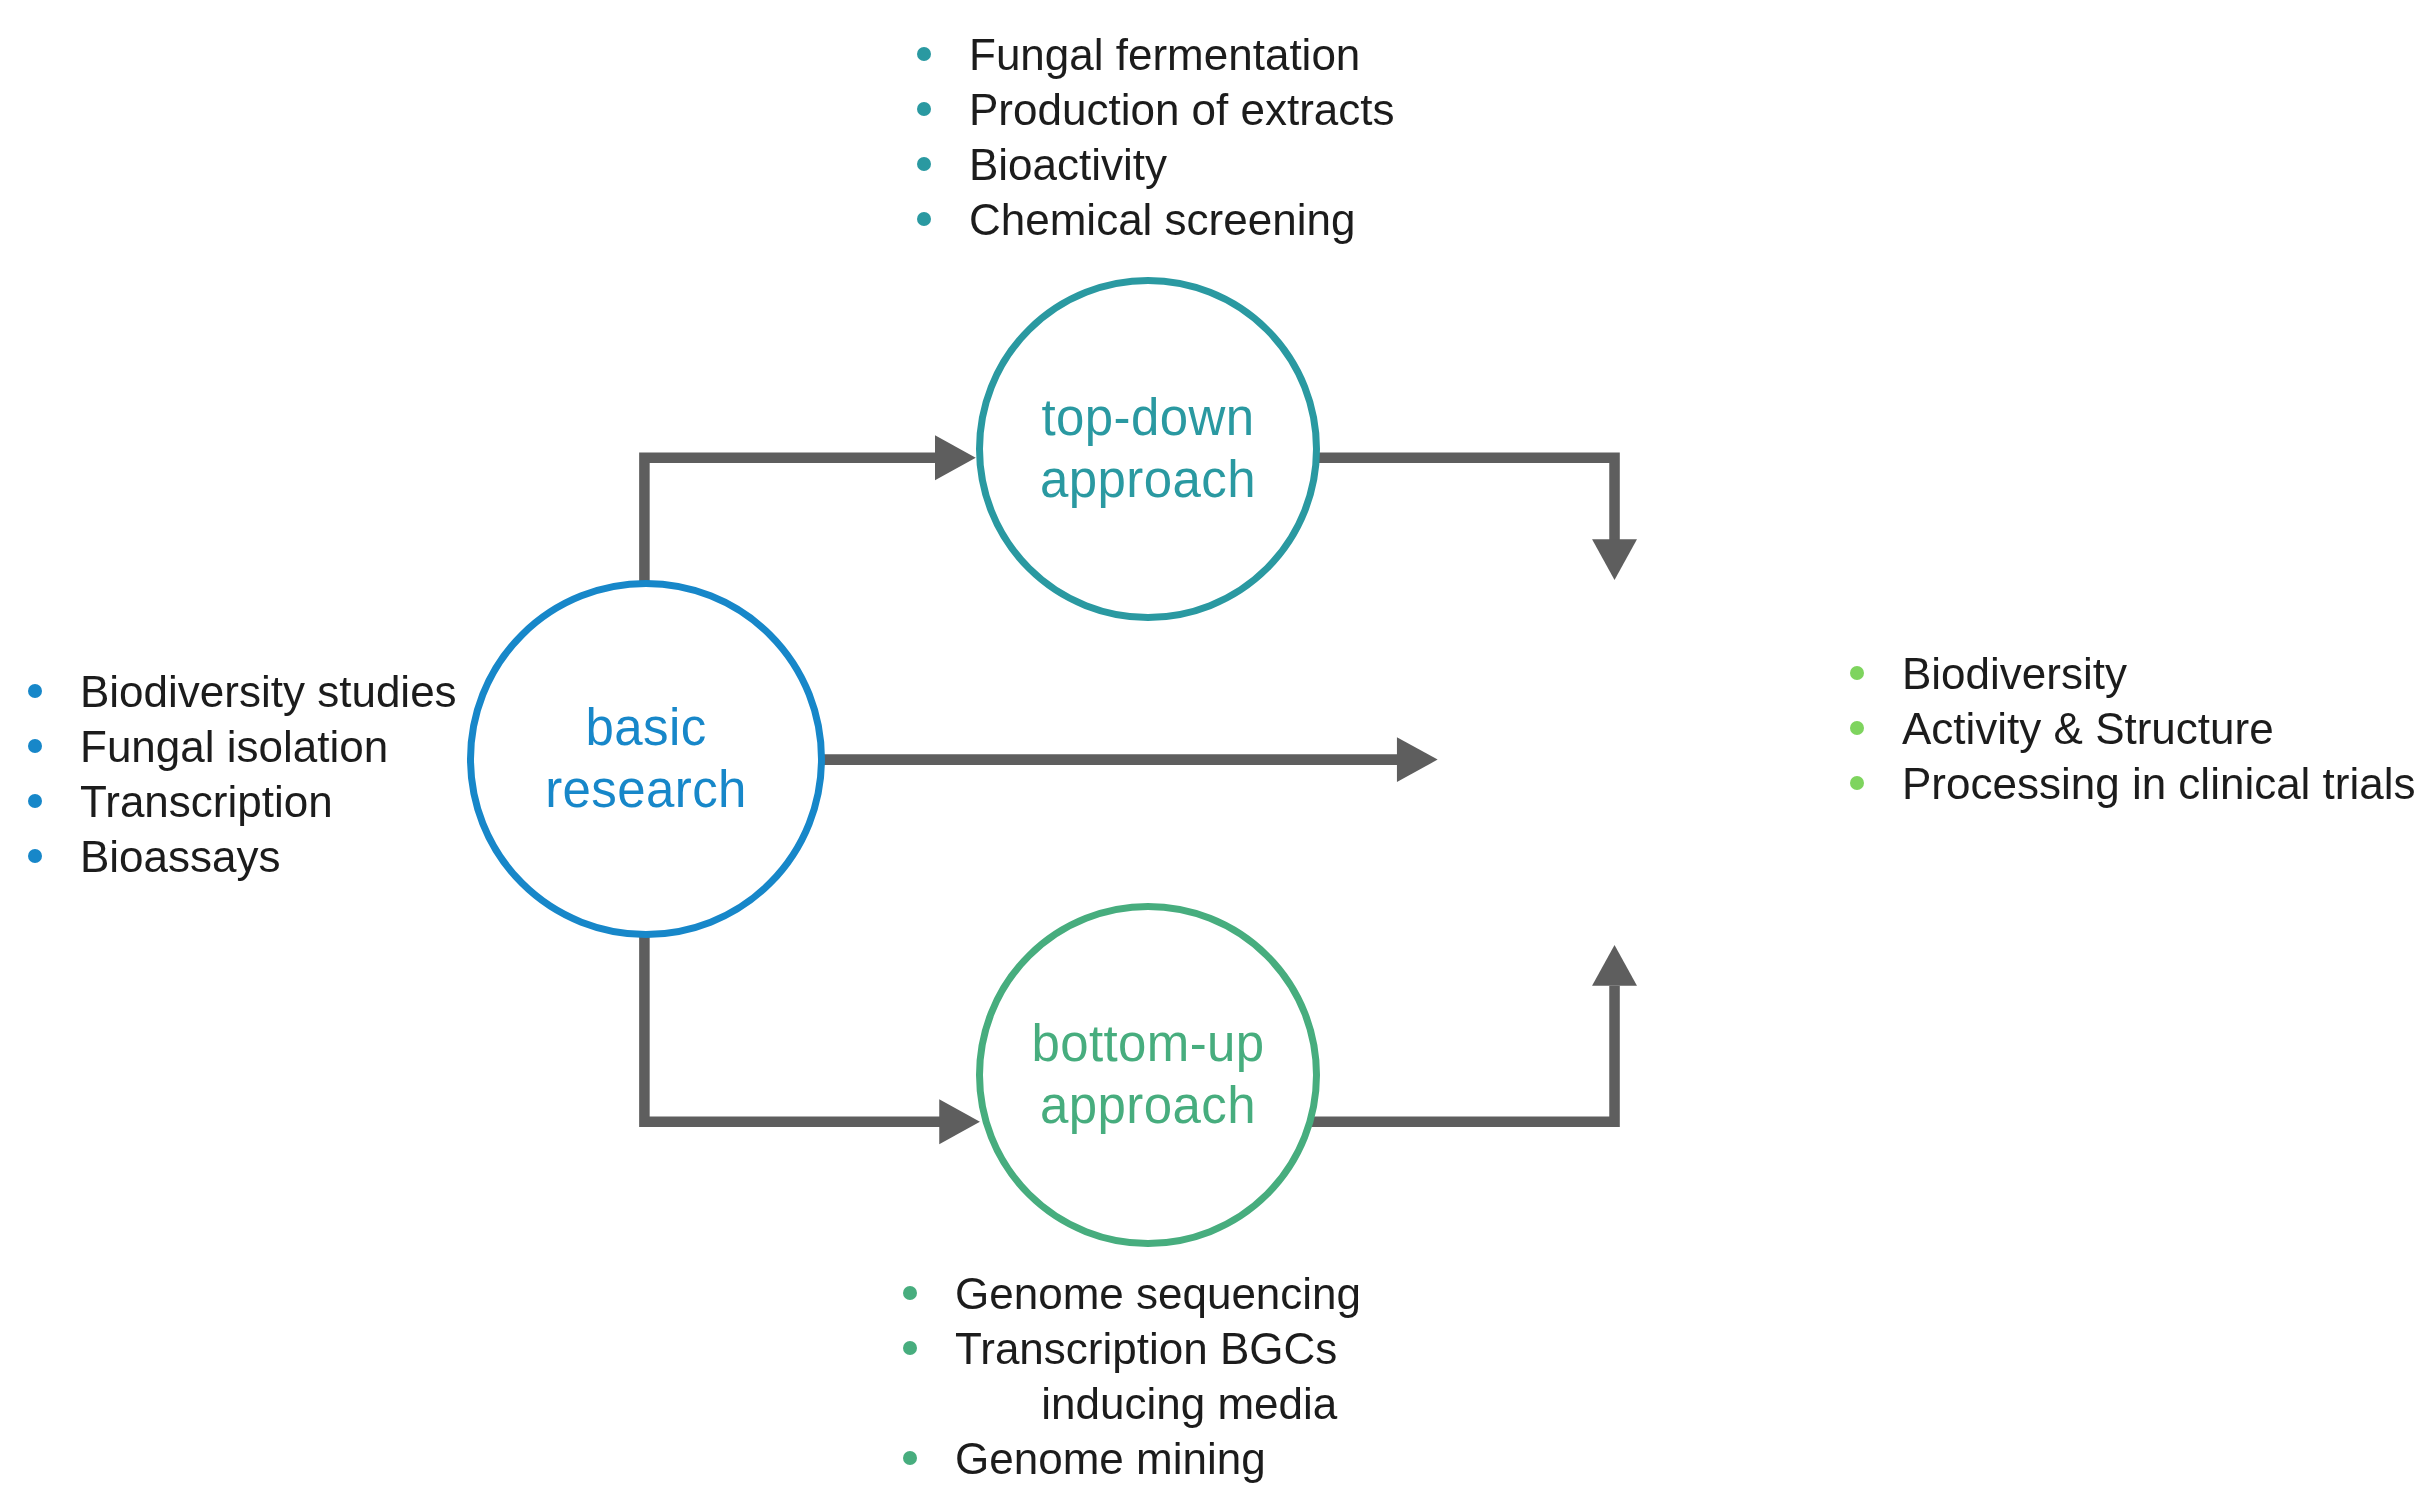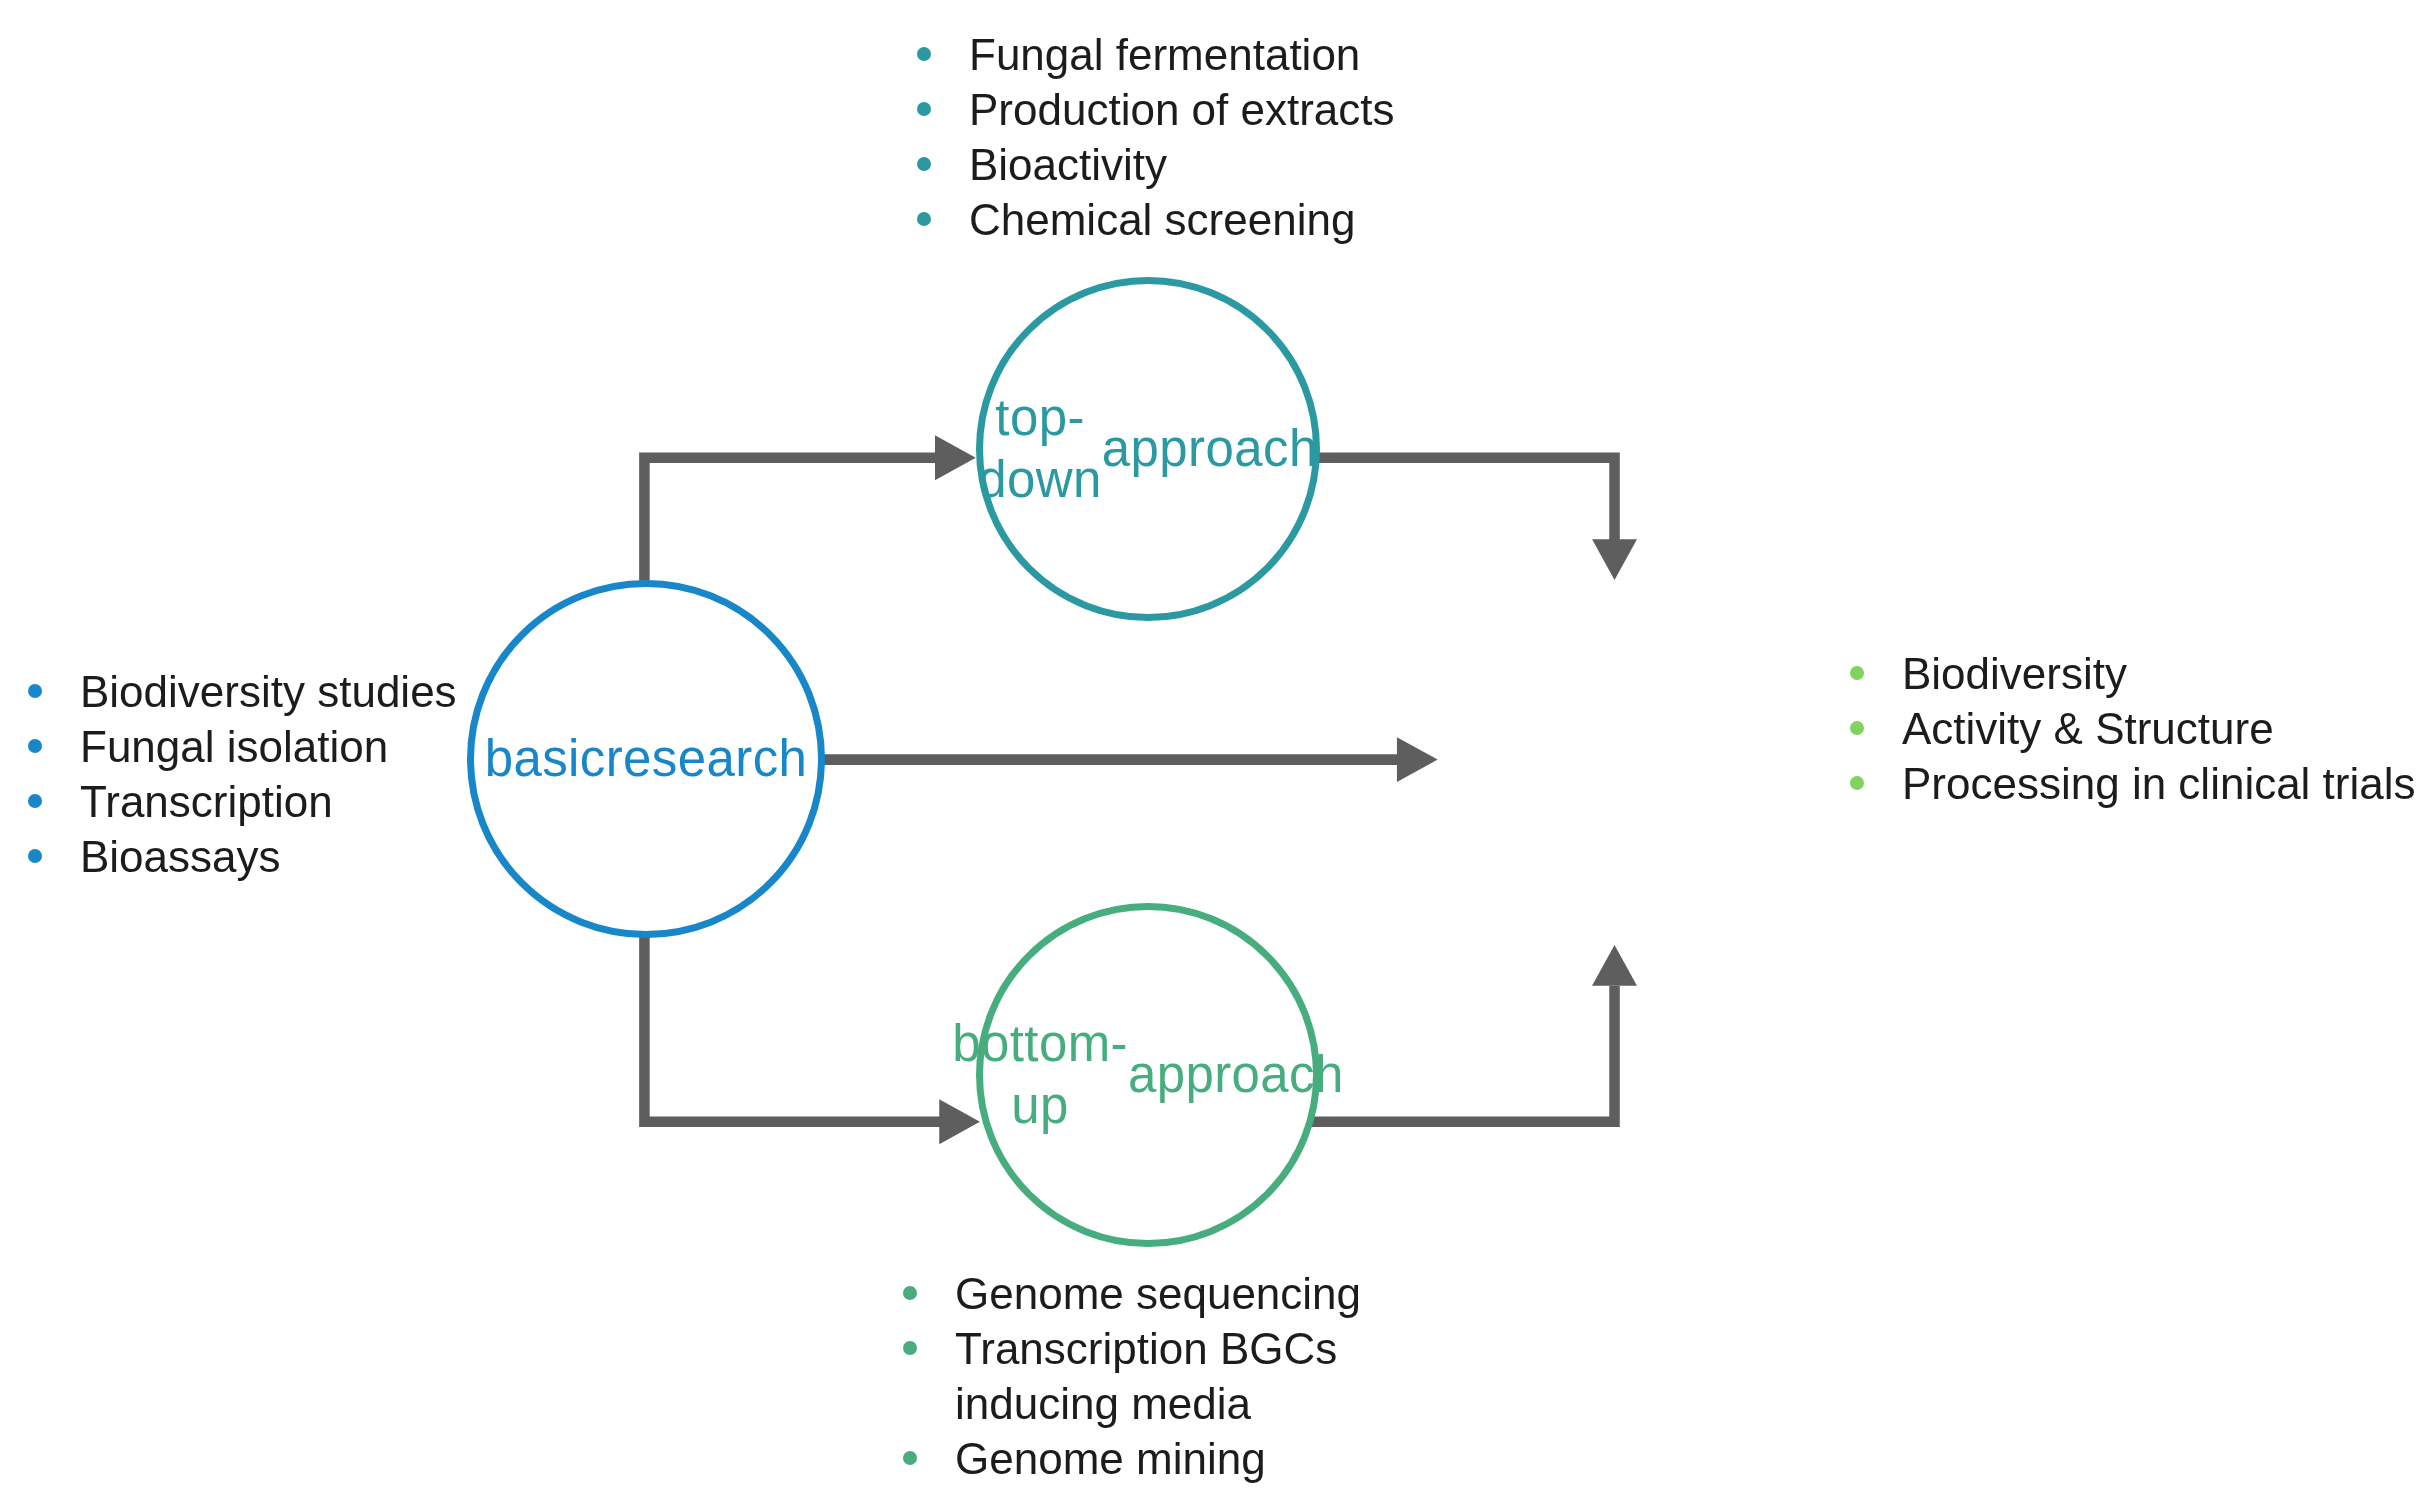--- a/index.html
+++ b/index.html
@@ -26,21 +26,21 @@
     stroke-linejoin: miter;
     stroke-linecap: butt;
   }
   .node {
     position: absolute;
     box-sizing: border-box;
     border: 7.7px solid #888;
     border-radius: 50%;
     background: #ffffff;
     display: flex;
-    flex-direction: row;
+    flex-direction: column;
     align-items: center;
     justify-content: center;
     text-align: center;
     font-size: 51px;
     line-height: 62px;
     letter-spacing: 0.4px;
   }
   .blist {
     position: absolute;
     list-style: none;
@@ -57,20 +57,21 @@
   .blist .dot {
     flex: 0 0 14px;
     width: 14px;
     height: 14px;
     border-radius: 50%;
     margin: 20.4px 38px 0 0;
     background: #999;
   }
   .blist .txt {
     white-space: pre-line;
+    text-align: right;
   }
 </style>
 </head>
 <body>
 
 <div class="canvas">
 
   <svg class="edges-layer" width="2426" height="1508" viewBox="0 0 3456 2148">
     <g>
       <path class="edge" d="M 918 840 L 918 652 L 1334 652" style="stroke: rgb(94, 94, 94);"></path>

